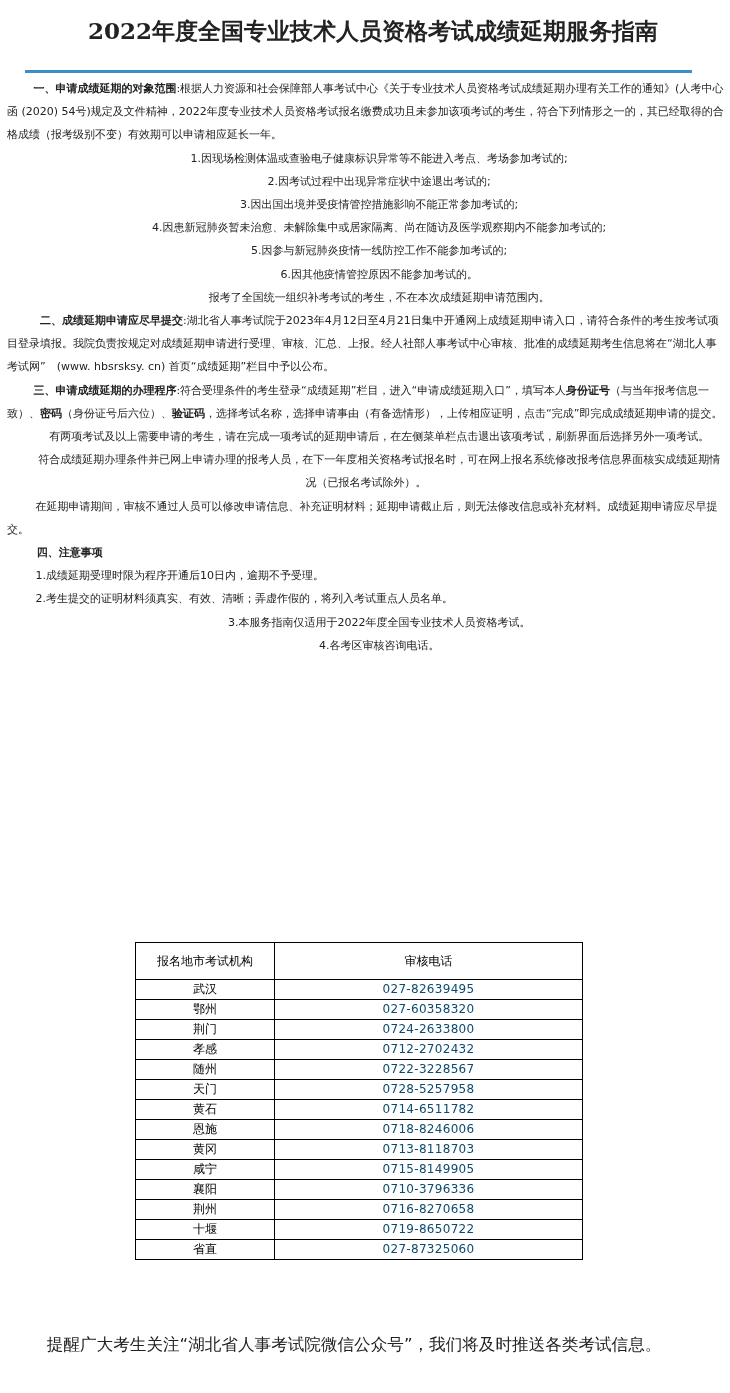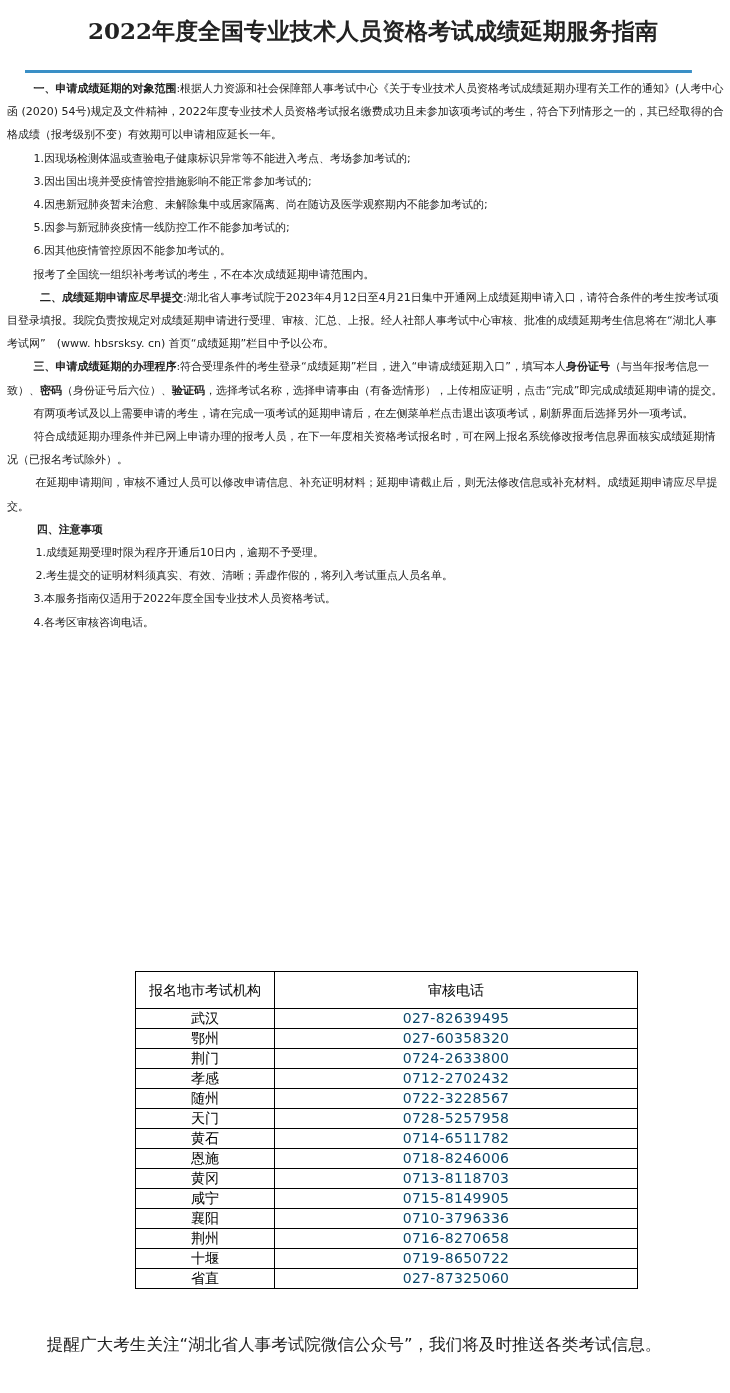--- a/index.html
+++ b/index.html
@@ -38,30 +38,30 @@
     width: 718px;
     font-size: 11px;
     line-height: 23.2px;
     color: #222222;
   }
   .content p { margin: 0; }
   .ind-h { text-indent: 2.4em; }
   .ind-h2 { text-indent: 3em; }
   .b { font-weight: bold; }
   .heading4 { padding-left: 2.7em; font-weight: bold; }
-  .item { text-indent: 2.4em; }
+  .item { text-indent: 2.4em; text-align: center; }
   .item-2 { text-indent: 2.6em; }
 
   table.phones {
     position: absolute;
-    left: 135px; top: 971px;
-    width: 503px;
+    left: 135px; top: 942px;
+    width: 448px;
     border-collapse: collapse;
     font-family: "DejaVu Sans", "Liberation Sans", sans-serif;
-    font-size: 14px;
+    font-size: 12px;
     color: #000000;
   }
   table.phones th, table.phones td {
     border: 1px solid #000000;
     padding: 0;
     height: 19px;
     line-height: 19px;
     font-weight: normal;
     text-align: center;
   }
@@ -81,20 +81,21 @@
 </style>
 </head>
 <body>
 
 <h1 class="title">2022年度全国专业技术人员资格考试成绩延期服务指南</h1>
 <div class="divider"></div>
 
 <div class="content">
   <p class="ind-h"><span class="b">一、申请成绩延期的对象范围</span><span>:根据人力资源和社会保障部人事考试中心《关于专业技术人员资格考试成绩延期办理有关工作的通知》(人考中心函 (2020) 54号)规定及文件精神，2022年度专业技术人员资格考试报名缴费成功且未参加该项考试的考生，符合下列情形之一的，其已经取得的合格成绩（报考级别不变）有效期可以申请相应延长一年。</span></p>
   <p class="item">1.因现场检测体温或查验电子健康标识异常等不能进入考点、考场参加考试的;</p>
+  <p class="item">2.因考试过程中出现异常症状中途退出考试的;</p>
   <p class="item">3.因出国出境并受疫情管控措施影响不能正常参加考试的;</p>
   <p class="item">4.因患新冠肺炎暂未治愈、未解除集中或居家隔离、尚在随访及医学观察期内不能参加考试的;</p>
   <p class="item">5.因参与新冠肺炎疫情一线防控工作不能参加考试的;</p>
   <p class="item">6.因其他疫情管控原因不能参加考试的。</p>
   <p class="item">报考了全国统一组织补考考试的考生，不在本次成绩延期申请范围内。</p>
 
   <p class="ind-h2"><span class="b">二、成绩延期申请应尽早提交</span><span>:湖北省人事考试院于2023年4月12日至4月21日集中开通网上成绩延期申请入口，请符合条件的考生按考试项目登录填报。我院负责按规定对成绩延期申请进行受理、审核、汇总、上报。经人社部人事考试中心审核、批准的成绩延期考生信息将在“湖北人事考试网”　(www. hbsrsksy. cn) 首页“成绩延期”栏目中予以公布。</span></p>
 
   <p class="ind-h"><span class="b">三、申请成绩延期的办理程序</span><span>:符合受理条件的考生登录“成绩延期”栏目，进入“申请成绩延期入口”，填写本人</span><span class="b">身份证号</span><span>（与当年报考信息一致）、</span><span class="b">密码</span><span>（身份证号后六位）、</span><span class="b">验证码</span><span>，选择考试名称，选择申请事由（有备选情形），上传相应证明，点击“完成”即完成成绩延期申请的提交。</span></p>
   <p class="item">有两项考试及以上需要申请的考生，请在完成一项考试的延期申请后，在左侧菜单栏点击退出该项考试，刷新界面后选择另外一项考试。</p>

